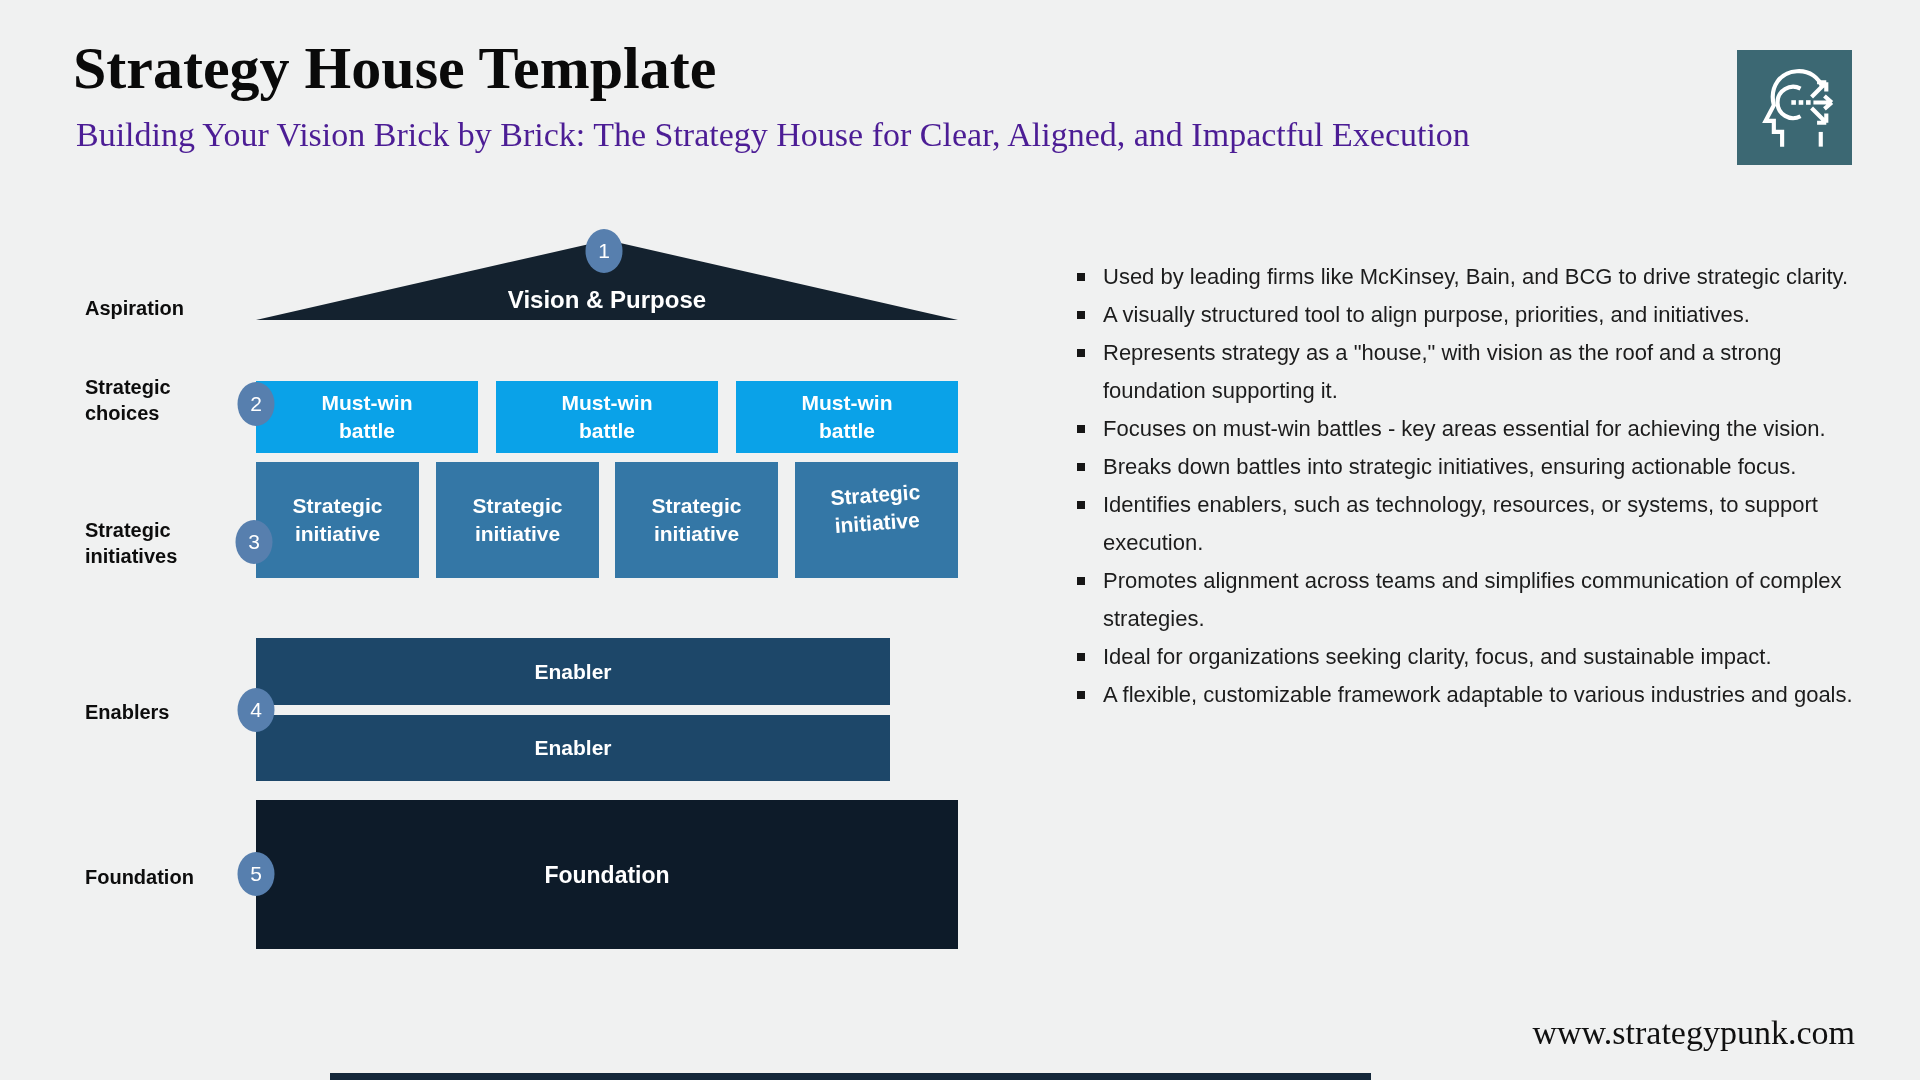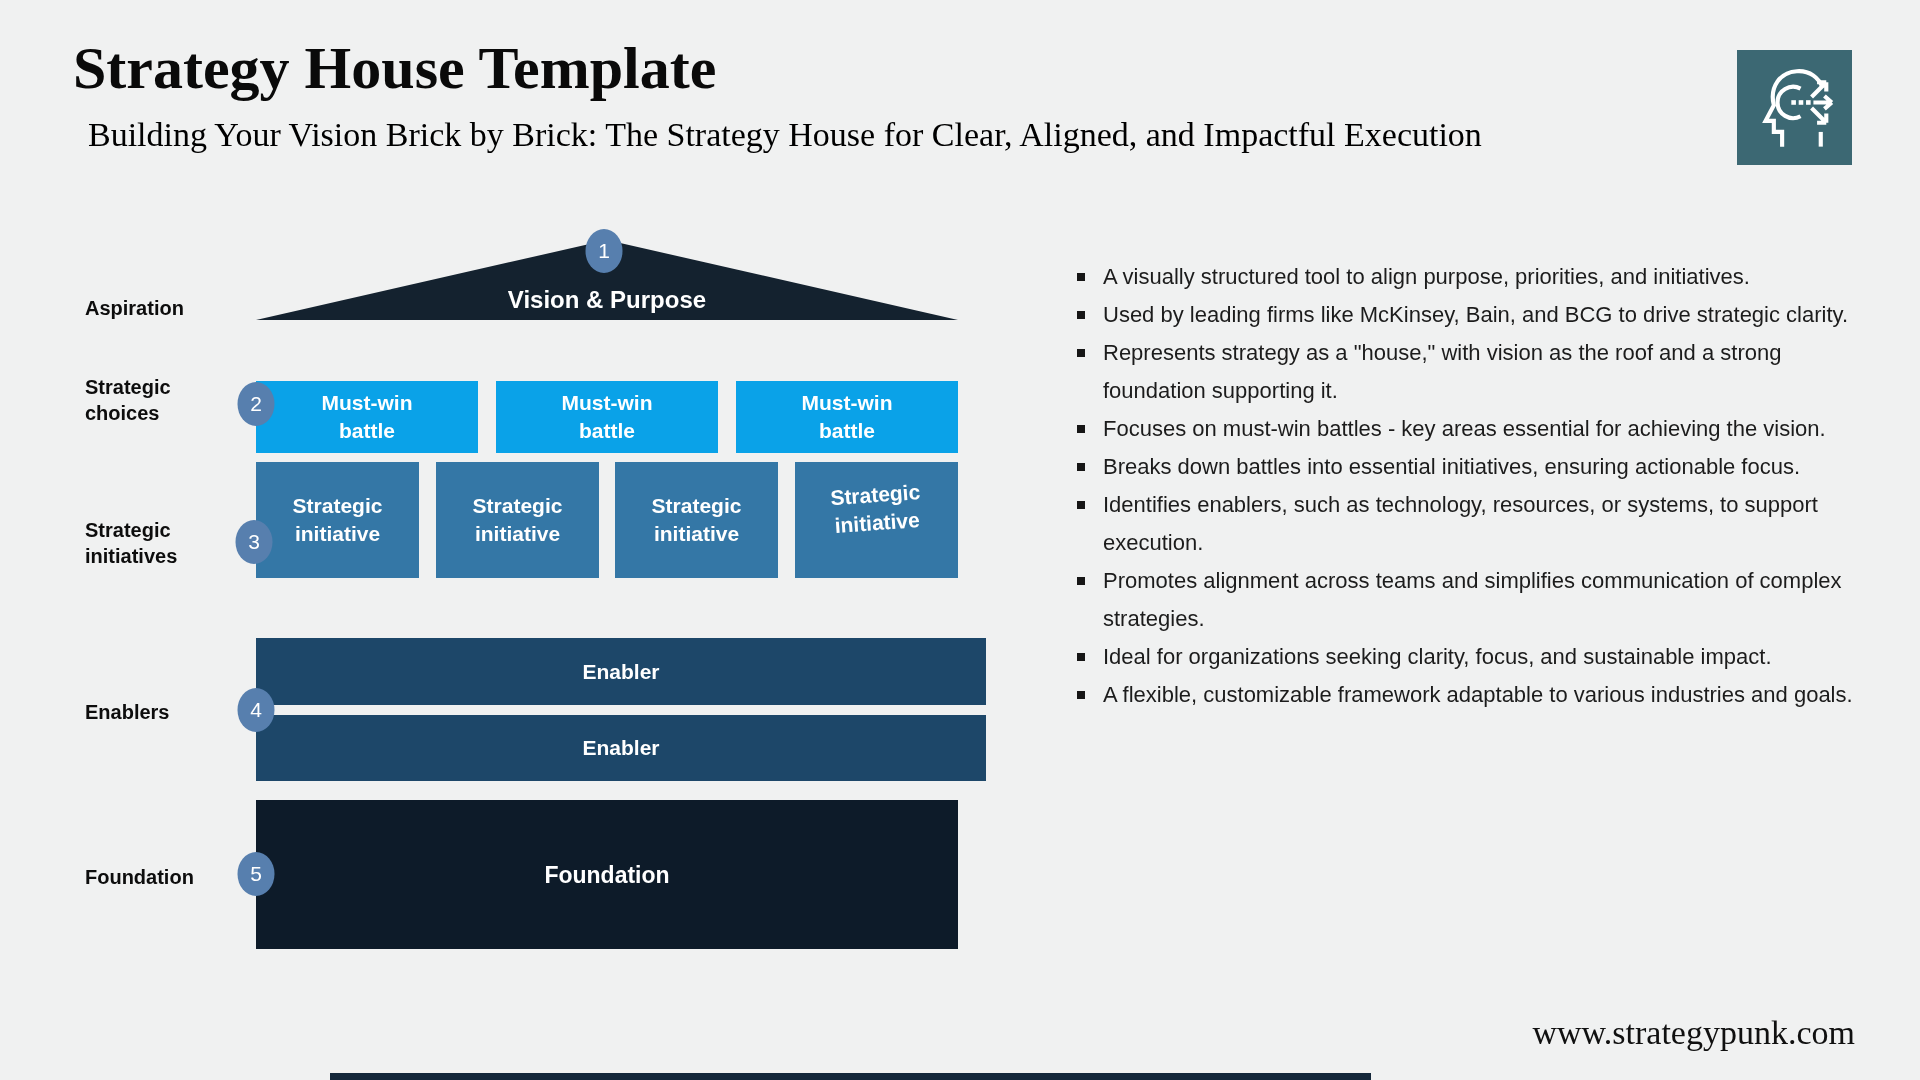--- a/index.html
+++ b/index.html
@@ -8,41 +8,41 @@
     --bottom_bar:#14273a; --text_dark:#111111; --text_light:#ffffff;
   }
   *{margin:0;padding:0;box-sizing:border-box;}
   html,body{width:1920px;height:1080px;overflow:hidden;}
   body{background:var(--background);font-family:"Liberation Sans",sans-serif;position:relative;}
   .abs{position:absolute;}
 
   
   .title{left:73px;top:34px;font-family:"Liberation Serif",serif;font-weight:bold;
          font-size:60px;color:#0a0a0a;letter-spacing:0px;}
-  .subtitle{left:88px;top:116px;font-family:"Liberation Serif",serif;font-size:34px;color:#000000;}
+  .subtitle{left:76px;top:116px;font-family:"Liberation Serif",serif;font-size:34px;color:#4c1d95;}
   .logo{left:1737px;top:50px;width:115px;height:115px;background:var(--logo);
         display:flex;align-items:center;justify-content:center;}
 
   
   .rowlabel{left:85px;width:150px;transform:translateY(-50%);font-weight:bold;
             font-size:20px;line-height:26px;color:#0d0d0d;}
 
   
   .roof{left:256px;top:240px;width:702px;height:80px;background:var(--roof);
         clip-path:polygon(50% 0%,100% 100%,0% 100%);}
   .roof-text{left:256px;top:286px;width:702px;text-align:center;color:var(--text_light);
              font-weight:bold;font-size:24px;}
   .box{display:flex;align-items:center;justify-content:center;text-align:center;
        color:var(--text_light);font-weight:bold;font-size:21px;line-height:28px;}
   .battle{top:373px;height:72px;width:222px;background:var(--battle);margin-top:8px;}
   .battle .wrap{display:inline-block;width:110px;}
   .initiative{top:462px;height:116px;width:163px;background:var(--initiative);}
   .initiative .wrap{display:inline-block;width:110px;}
   .initiative.tilted .wrap{transform:rotate(-4deg) translateY(-11px);}
-  .enabler{left:256px;width:730px;background:var(--enabler);}
+  .enabler{left:256px;width:634px;background:var(--enabler);}
   .enabler1{top:638px;height:67px;}
   .enabler2{top:715px;height:66px;}
   .foundation{left:256px;top:800px;width:702px;height:149px;background:var(--foundation);
               font-size:23px;}
   .numcircle{width:37px;height:44px;border-radius:50%;background:var(--circle);
              color:var(--text_light);font-size:21px;font-weight:normal;
              display:flex;align-items:center;justify-content:center;
              transform:translate(-50%,-50%);z-index:5;}
 
   
@@ -119,25 +119,25 @@
     <span>Enabler</span>
   </div>
 <div class="abs numcircle" style="left:256px;top:710px">4</div>
 
 <div class="abs box foundation">
     <span>Foundation</span>
   </div>
 <div class="abs numcircle" style="left:256px;top:874px">5</div>
 
 <ul class="abs bullets">
+  <li>Used by leading firms like McKinsey, Bain, and BCG to drive strategic clarity.</li>
   <li>A visually structured tool to align purpose, priorities, and initiatives.</li>
-  <li>Used by leading firms like McKinsey, Bain, and BCG to drive strategic clarity.</li>
   <li>Represents strategy as a "house," with vision as the roof and a strong foundation supporting it.</li>
   <li>Focuses on must-win battles - key areas essential for achieving the vision.</li>
-  <li>Breaks down battles into essential initiatives, ensuring actionable focus.</li>
+  <li>Breaks down battles into strategic initiatives, ensuring actionable focus.</li>
   <li>Identifies enablers, such as technology, resources, or systems, to support execution.</li>
   <li>Promotes alignment across teams and simplifies communication of complex strategies.</li>
   <li>Ideal for organizations seeking clarity, focus, and sustainable impact.</li>
   <li>A flexible, customizable framework adaptable to various industries and goals.</li>
 </ul>
 
 <div class="abs url">www.strategypunk.com</div>
 <div class="abs bottom-bar"></div>
 
 </body></html>

